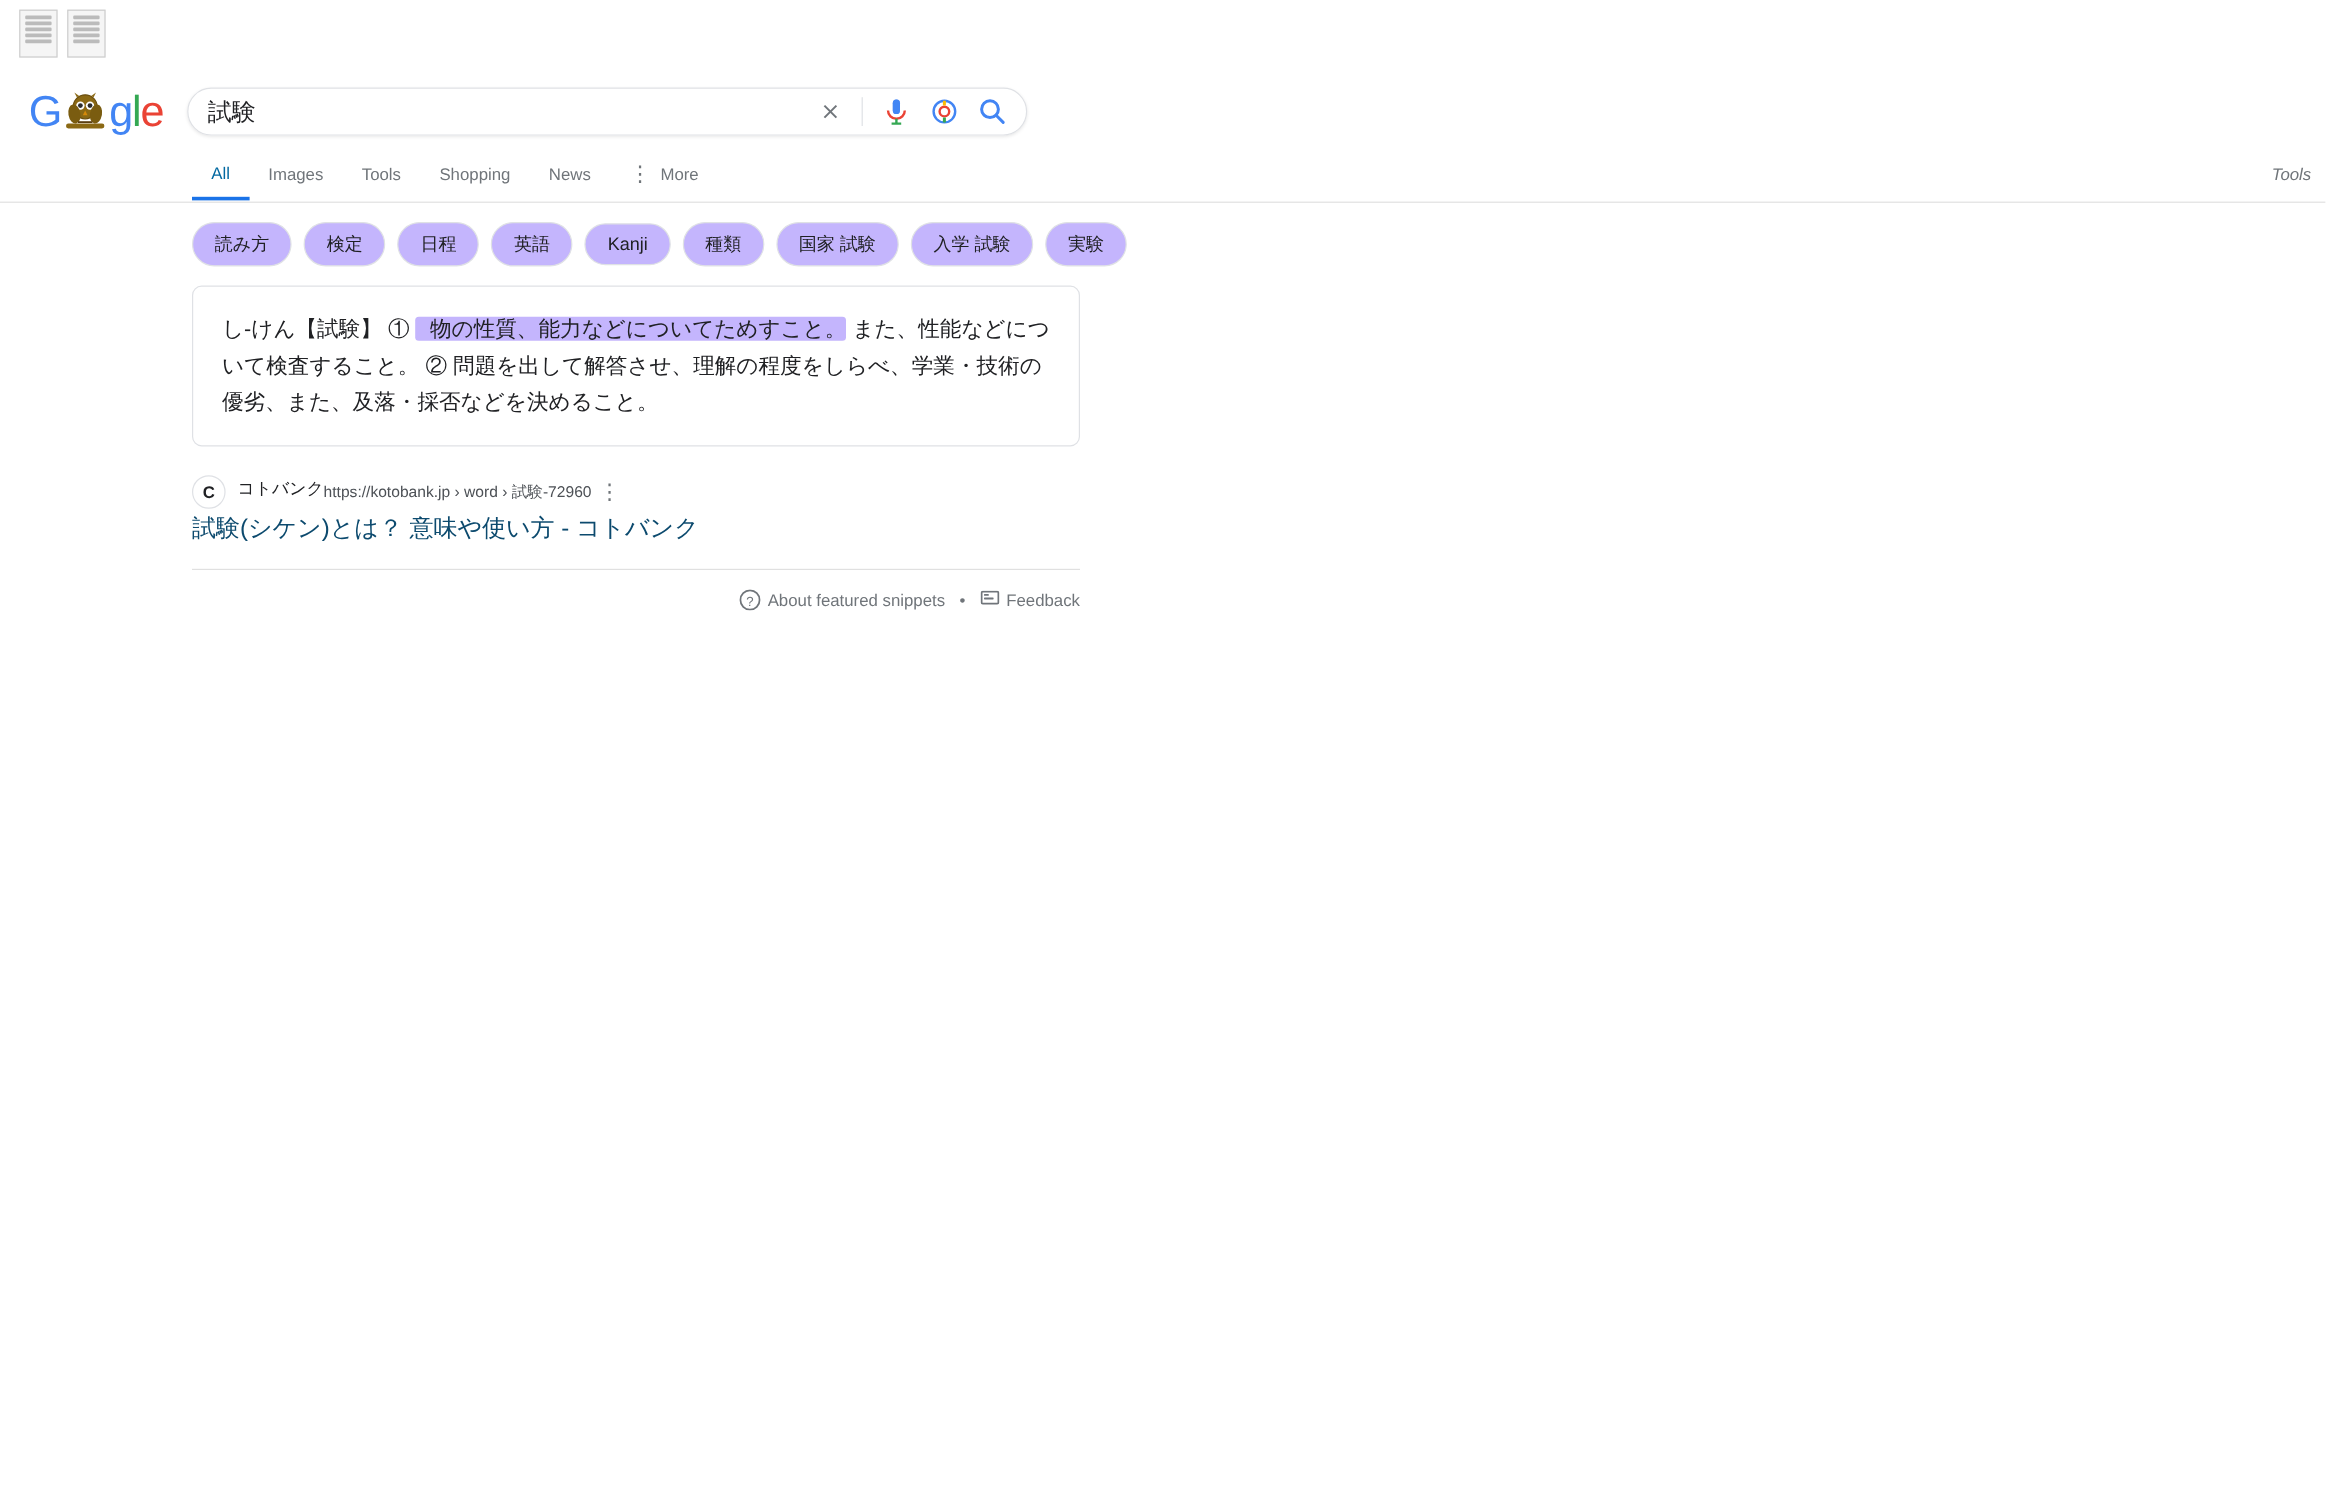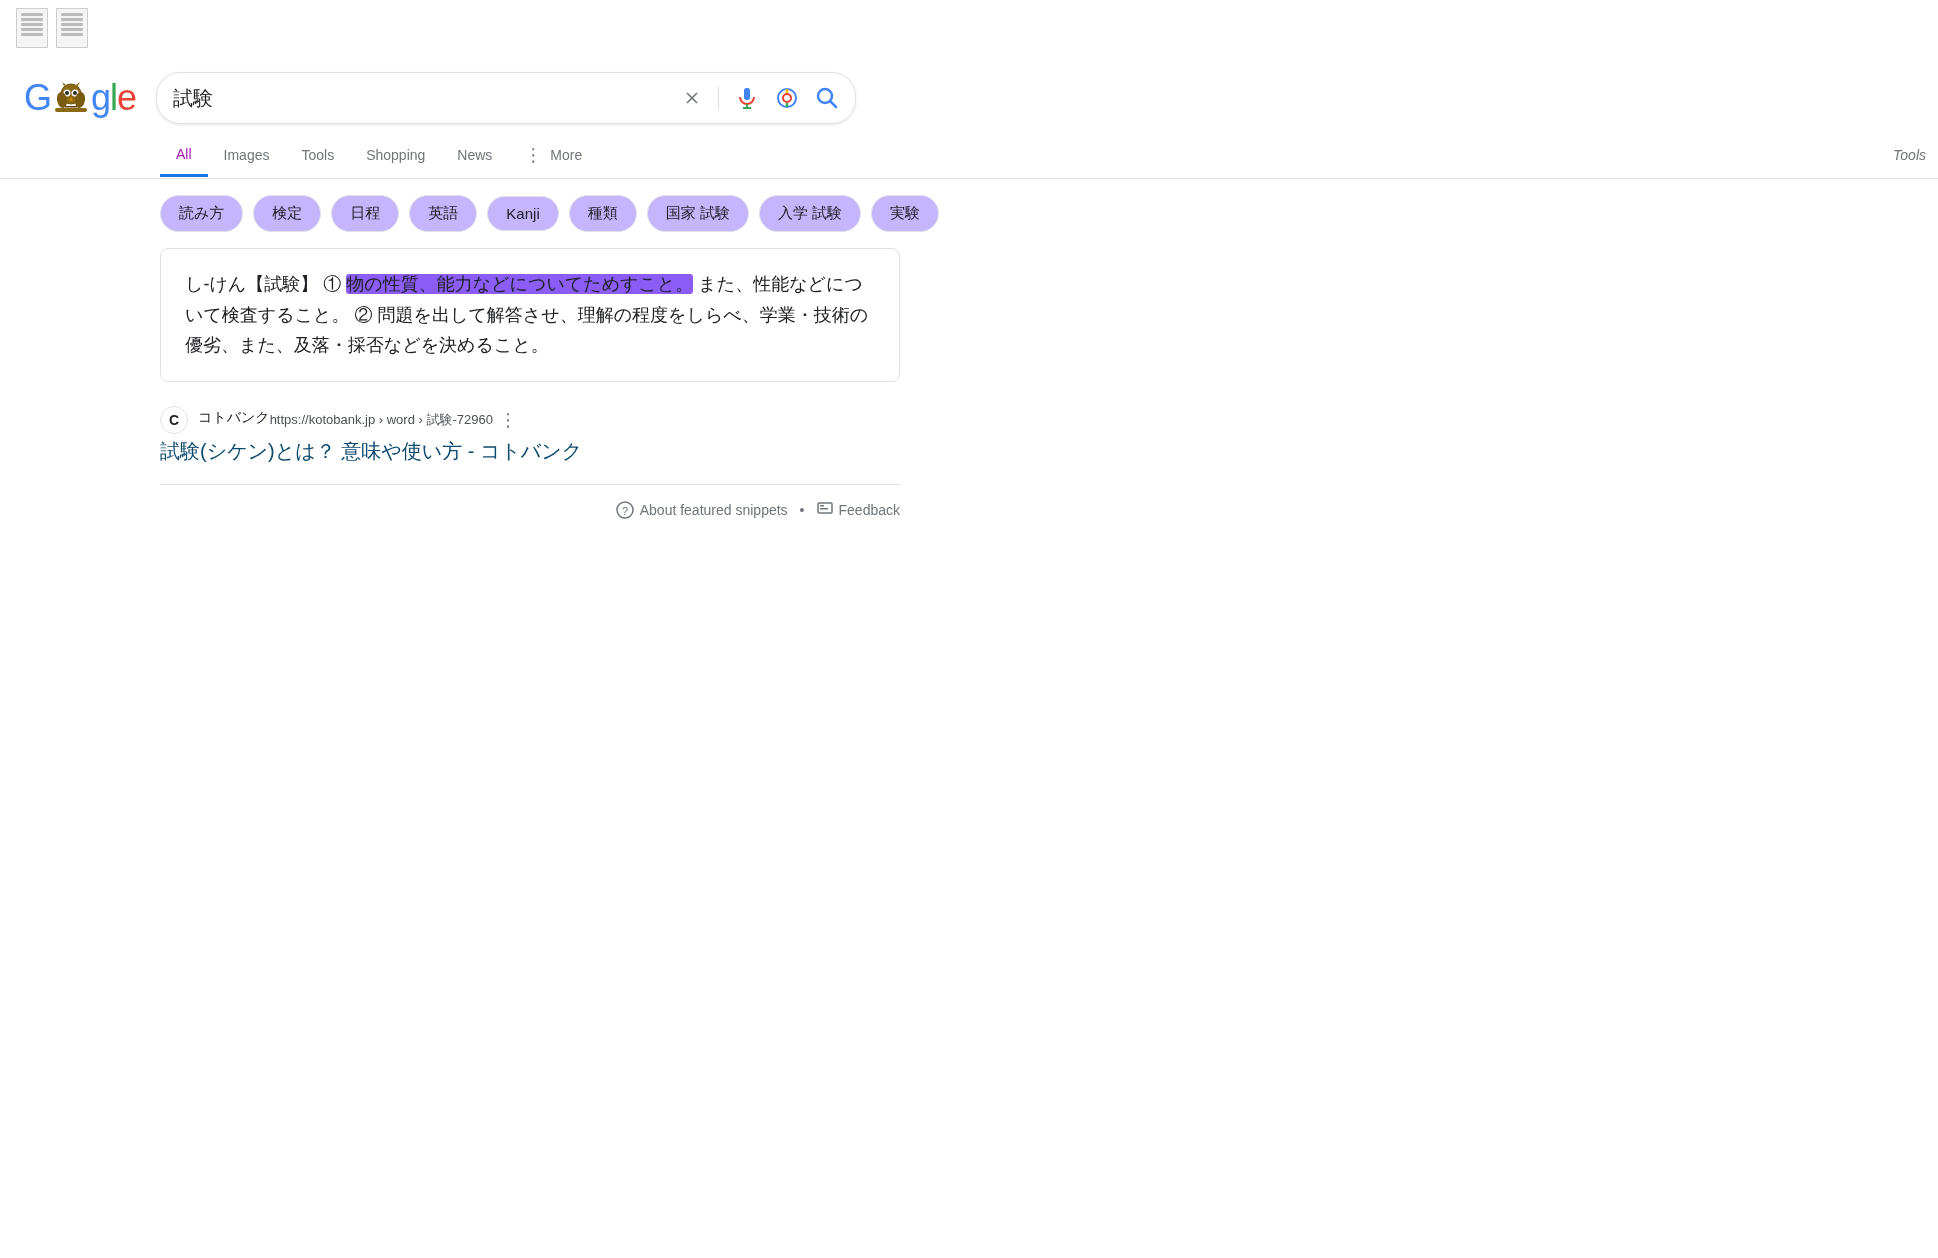--- a/index.html
+++ b/index.html
@@ -45,21 +45,21 @@
     }
 
     .search-bar-container {
       flex: 1;
       max-width: 700px;
       display: flex;
       align-items: center;
       border: 1px solid #dfe1e5;
       border-radius: 24px;
       padding: 10px 16px;
-      height: 52px;
+      height: 40px;
       box-shadow: 0 1px 3px rgba(0,0,0,0.1);
       gap: 12px;
     }
 
     .search-input-text {
       flex: 1;
       font-size: 20px;
       color: #202124;
       outline: none;
       border: none;
@@ -120,21 +120,21 @@
       color: #70757a;
       cursor: pointer;
       display: flex;
       align-items: center;
       gap: 6px;
       text-decoration: none;
       white-space: nowrap;
     }
 
     .nav-tab.active {
-      color: #a21caf;
+      color: #0369a1;
       border-bottom: 3px solid #1a73e8;
       font-weight: 500;
     }
 
     .tools-tab {
       margin-left: auto;
       padding-right: 12px;
       font-style: italic;
     }
 
@@ -175,22 +175,23 @@
       border-radius: 8px;
       padding: 20px 24px;
       max-width: 740px;
       margin-bottom: 24px;
       font-size: 18px;
       line-height: 1.7;
       color: #202124;
     }
 
     .snippet-highlighted {
-      background: #8b5cf6;
+      background: #c4b5fd;
       border-radius: 3px;
+      padding-left: 12px;
     }
 
     
     .result-entry {
       max-width: 740px;
       margin-bottom: 20px;
     }
 
     .result-source-row {
       display: flex;

